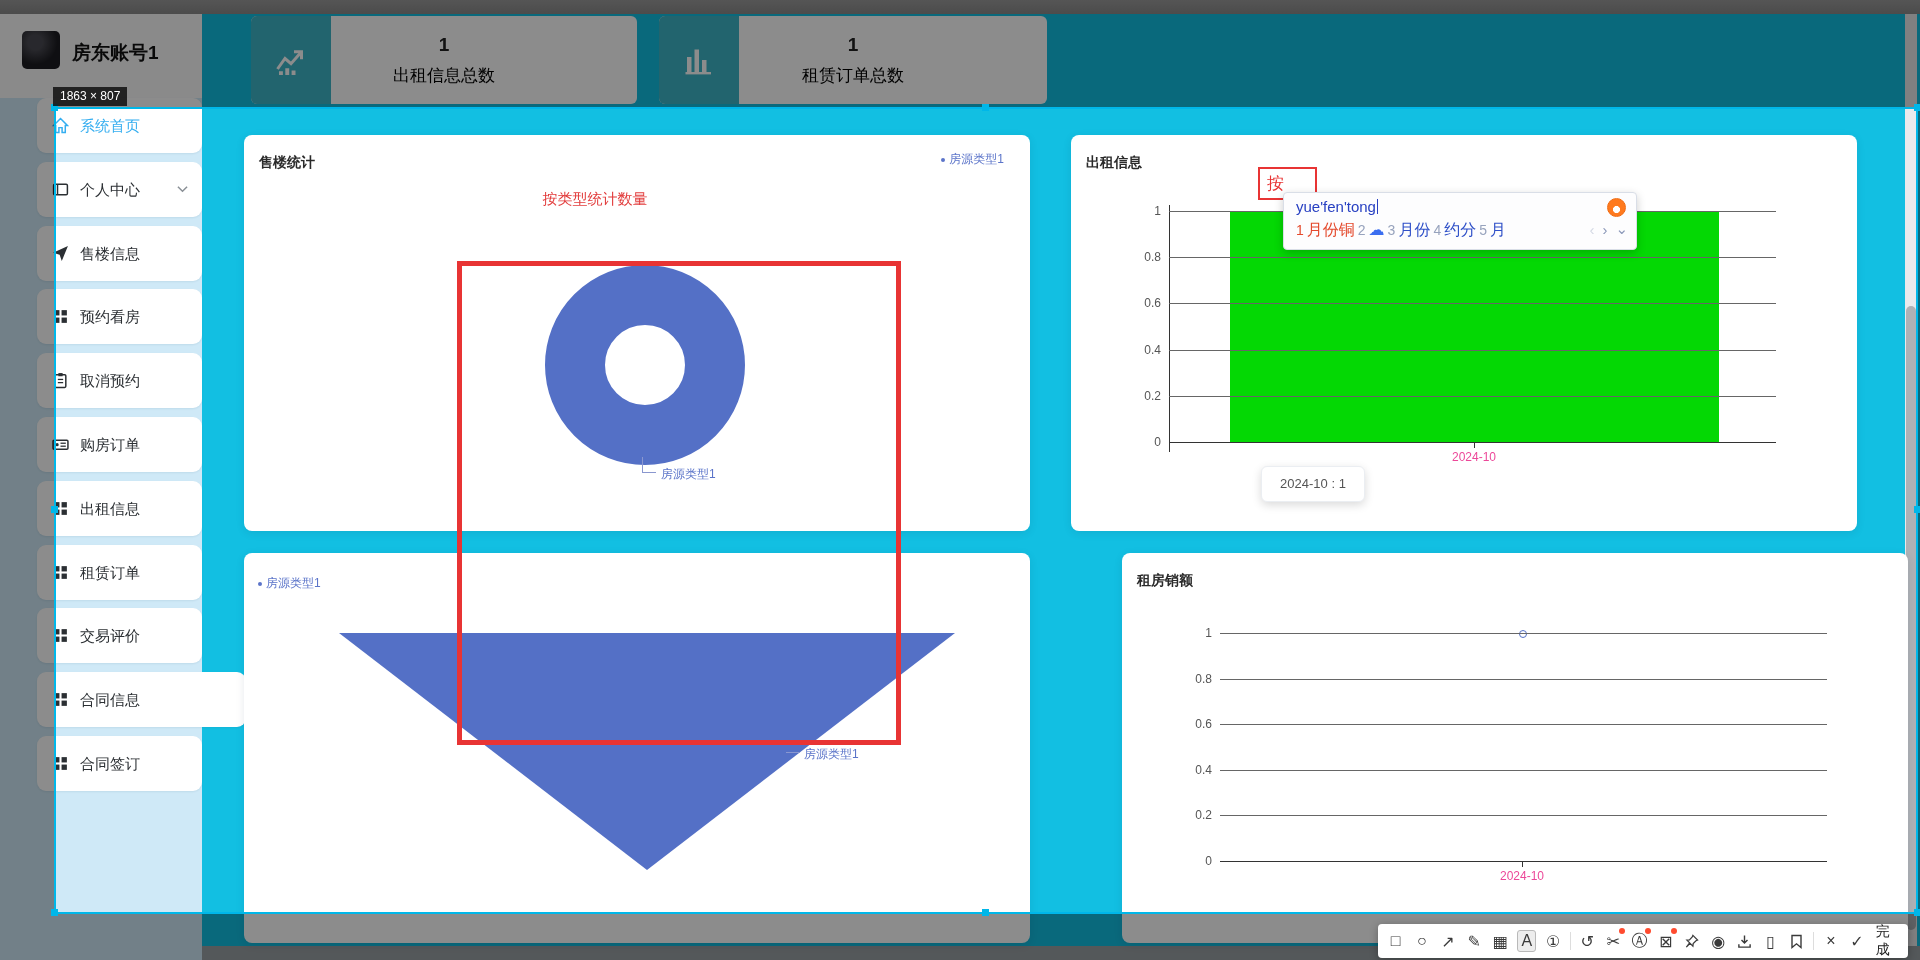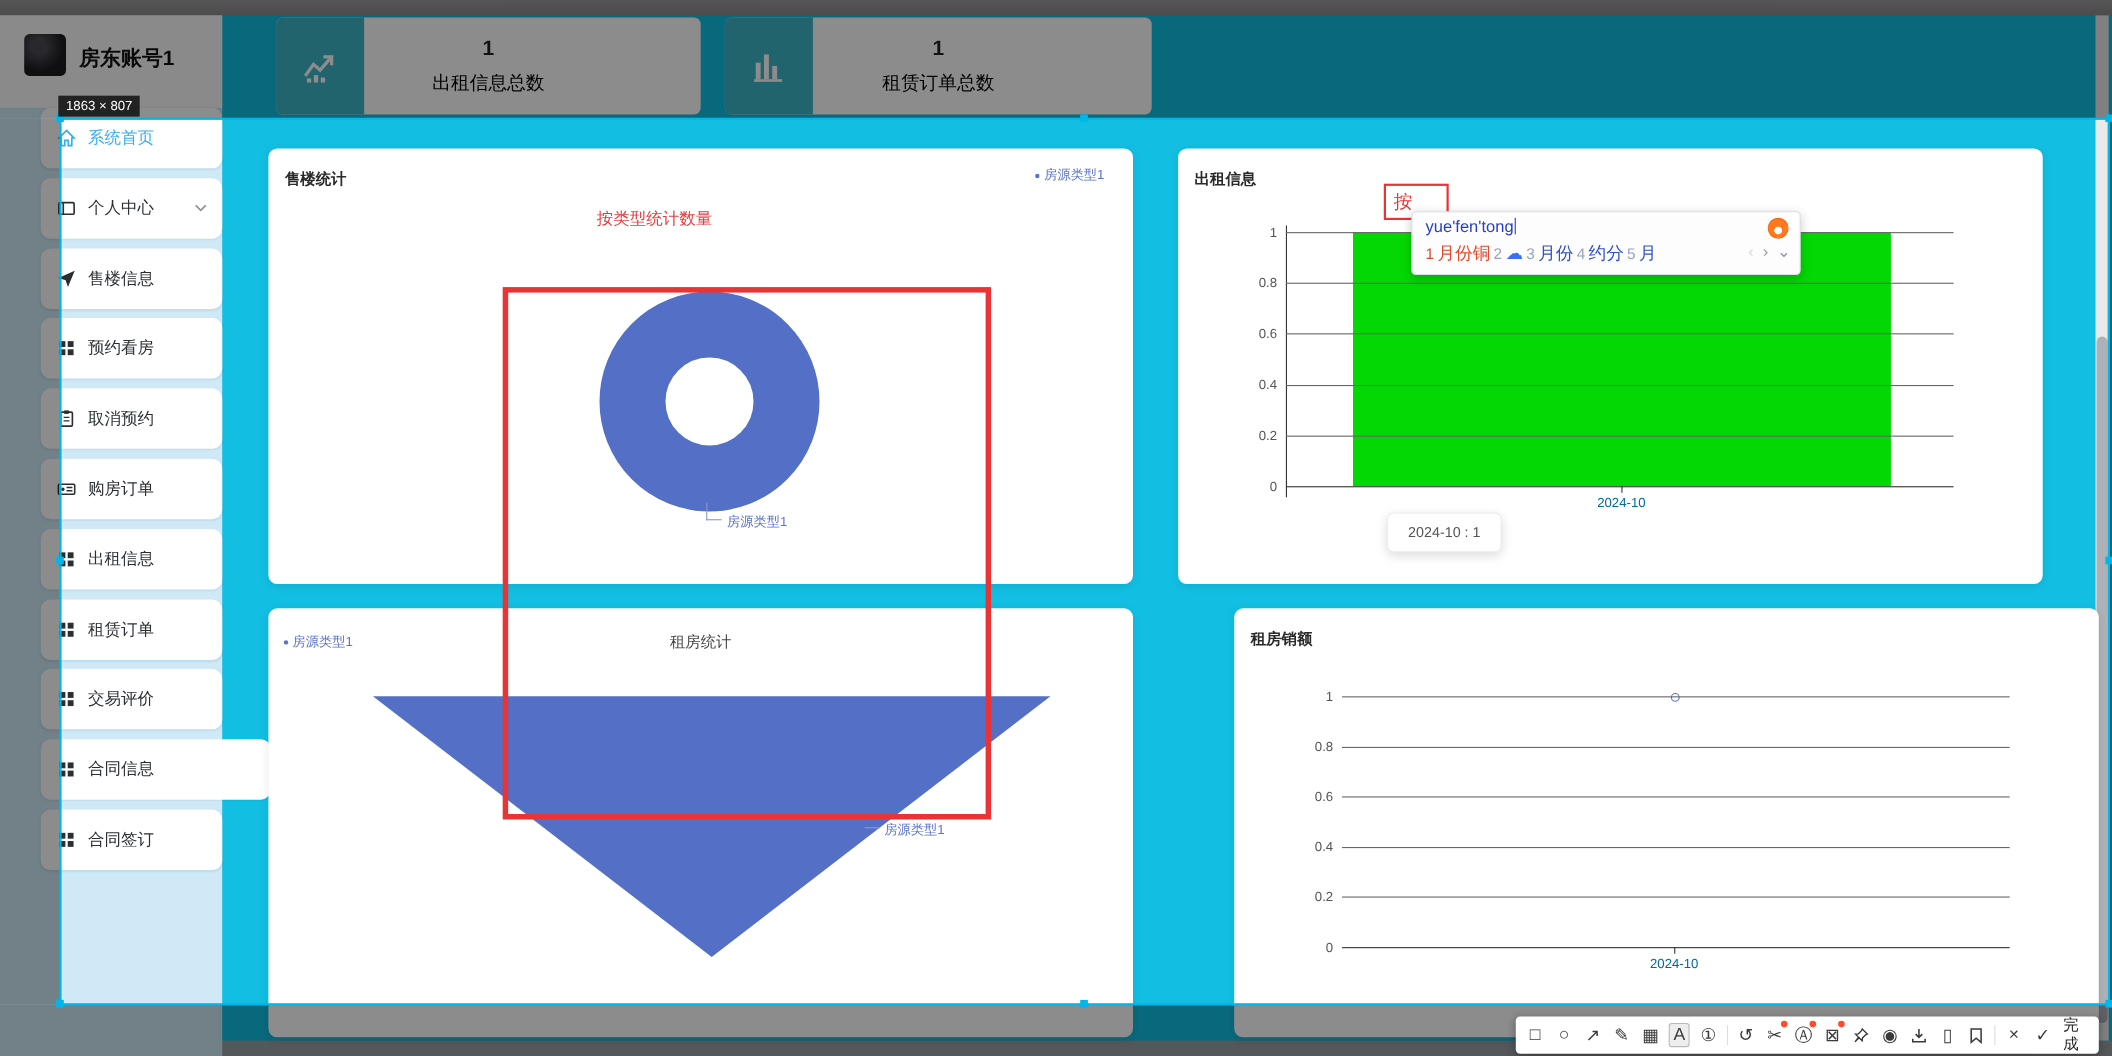--- a/index.html
+++ b/index.html
@@ -34,21 +34,21 @@
   .stat-label{font-size:17px;color:#000000;}
   
   .card{position:absolute;background:#fff;border-radius:8px;box-shadow:0 2px 8px rgba(0,40,70,.10);}
   .ct{position:absolute;left:15px;top:19px;font-size:14px;font-weight:bold;color:#2a2a2a;}
   .ct-center{position:absolute;left:0;right:0;top:22px;text-align:center;font-size:14px;color:#444;}
   .legend{position:absolute;font-size:12px;color:#5b74c9;}
   .legend .ldot{display:inline-block;width:4px;height:4px;border-radius:50%;background:#5b74c9;vertical-align:middle;margin-right:4px;}
   .grid-line{position:absolute;height:1px;background:#666;}
   .grid-line.zero{background:#333;}
   .y-tick{position:absolute;width:46px;text-align:right;font-size:12px;color:#555;}
-  .x-label{position:absolute;width:140px;text-align:center;font-size:12px;color:#0369a1;}
+  .x-label{position:absolute;width:140px;text-align:center;font-size:12px;color:#ec4899;}
   .axis-v{position:absolute;width:1px;background:#333;}
   .x-tick{position:absolute;width:1px;height:6px;background:#333;}
   .bar{position:absolute;}
   .point{position:absolute;width:6px;height:6px;border:1px solid #5470c6;background:#fff;border-radius:50%;}
   .donut{position:absolute;border-radius:50%;border-style:solid;border-color:#5470c6;}
   .donut-conn{position:absolute;width:13px;height:15px;border-left:1px solid #8a97cf;border-bottom:1px solid #8a97cf;}
   .pie-label{position:absolute;font-size:12px;color:#5b74c9;}
   .funnel{position:absolute;width:0;height:0;border-left:308px solid transparent;border-right:308px solid transparent;border-top:237px solid #5470c6;}
   .funnel-line{position:absolute;width:14px;height:1px;background:#8a97cf;}
   .tooltip{position:absolute;width:102px;height:34px;line-height:34px;text-align:center;background:#fff;
@@ -279,21 +279,20 @@
       <div class="grid-line" style="left: 98px; top: 214.6px; width: 607px;"></div>
       <div class="y-tick" style="left: 44px; top: 207.6px;">0.4</div>
       <div class="grid-line" style="left: 98px; top: 260.8px; width: 607px;"></div>
       <div class="y-tick" style="left: 44px; top: 253.8px;">0.2</div>
       <div class="grid-line zero" style="left: 98px; top: 307px; width: 607px;"></div>
       <div class="y-tick" style="left: 44px; top: 300px;">0</div>
     </section>
 
   <section class="card" style="left:244px;top:553px;width:786px;height:390px;">
     <div class="legend" style="left:14px;top:22px;"><span class="ldot"></span><span>房源类型1</span></div>
-    <div class="ct-center">租房统计</div>
     <div class="funnel" style="left:95px;top:80px;"></div>
     <div class="funnel-line" style="left:542px;top:199px;"></div>
     <div class="pie-label" style="left:560px;top:193px;">房源类型1</div>
   </section>
 
   <section class="card" id="cardBR" style="left:1122px;top:553px;width:786px;height:390px;">
     <div class="ct">租房销额</div>
     <div class="x-tick" style="left:400px;top:308px;"></div>
     <div class="point" id="brPoint" style="left: 397px; top: 77px; border-color: rgb(84, 112, 198);"></div>
     <div class="x-label" style="left:330px;top:316px;">2024-10</div>

